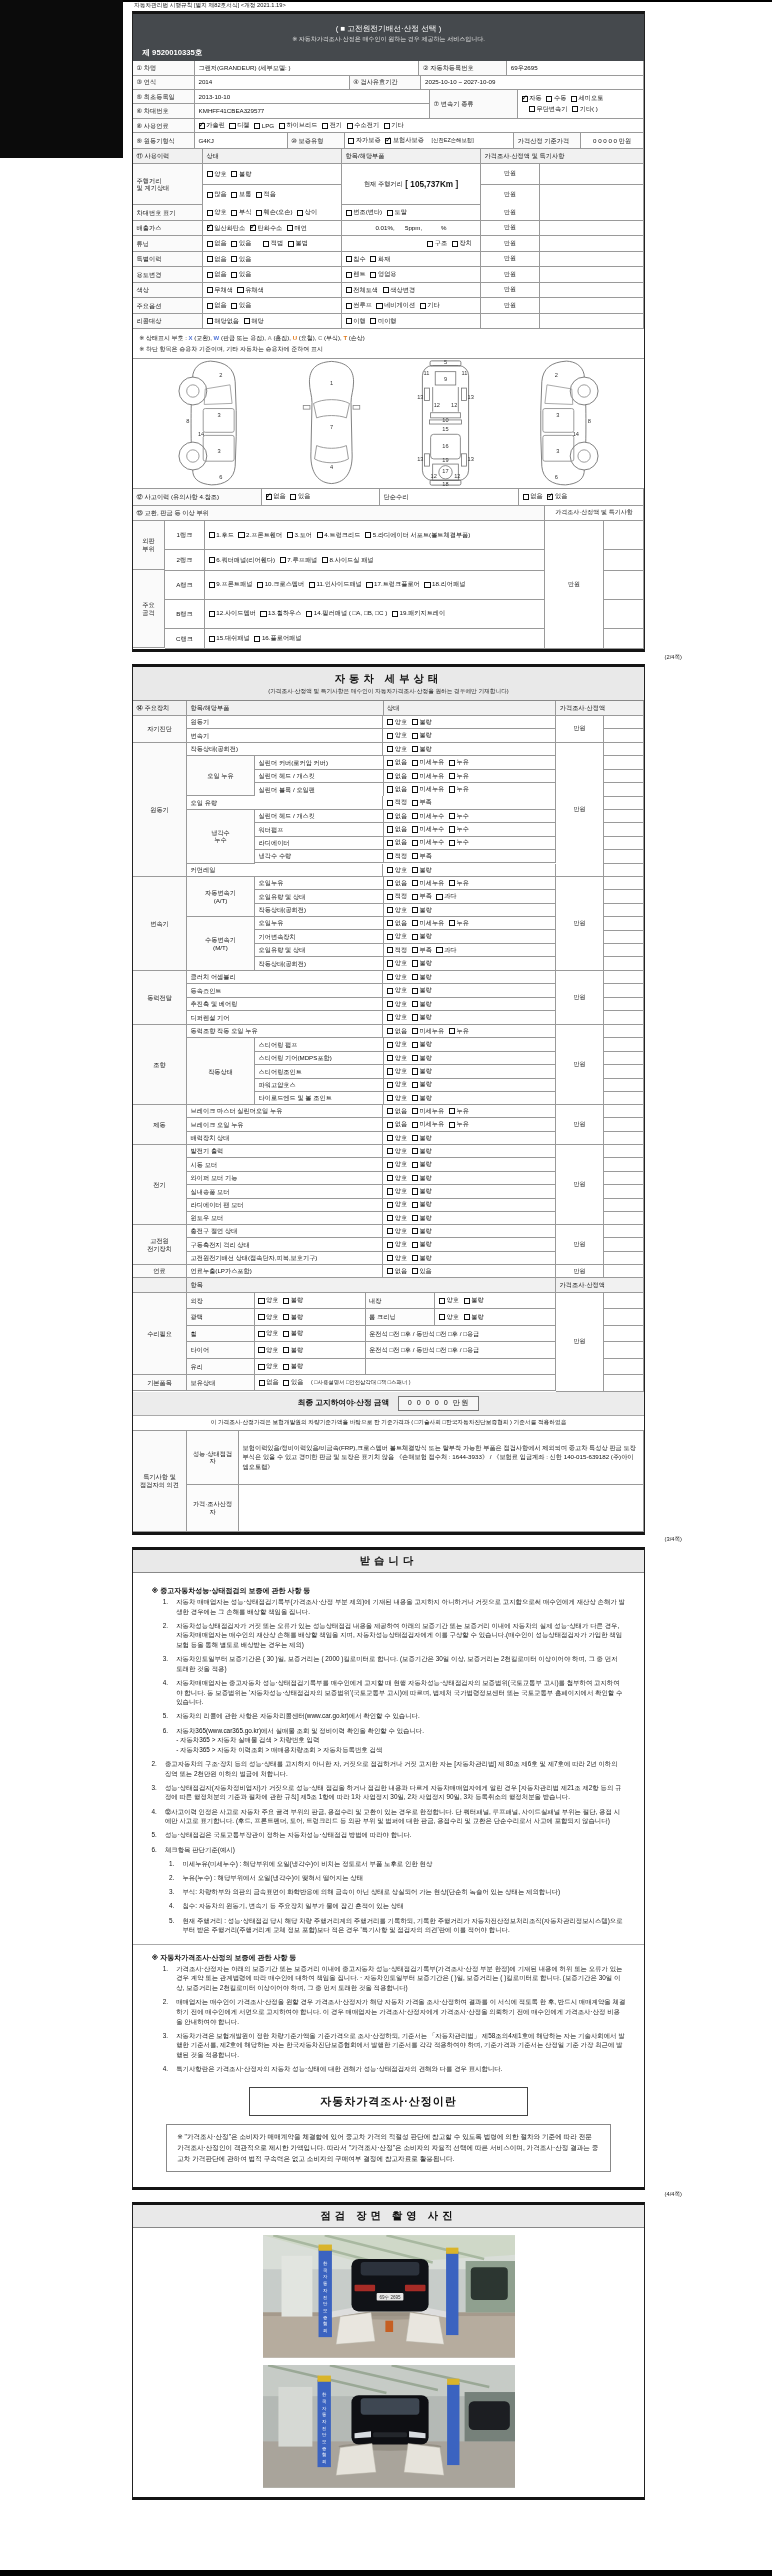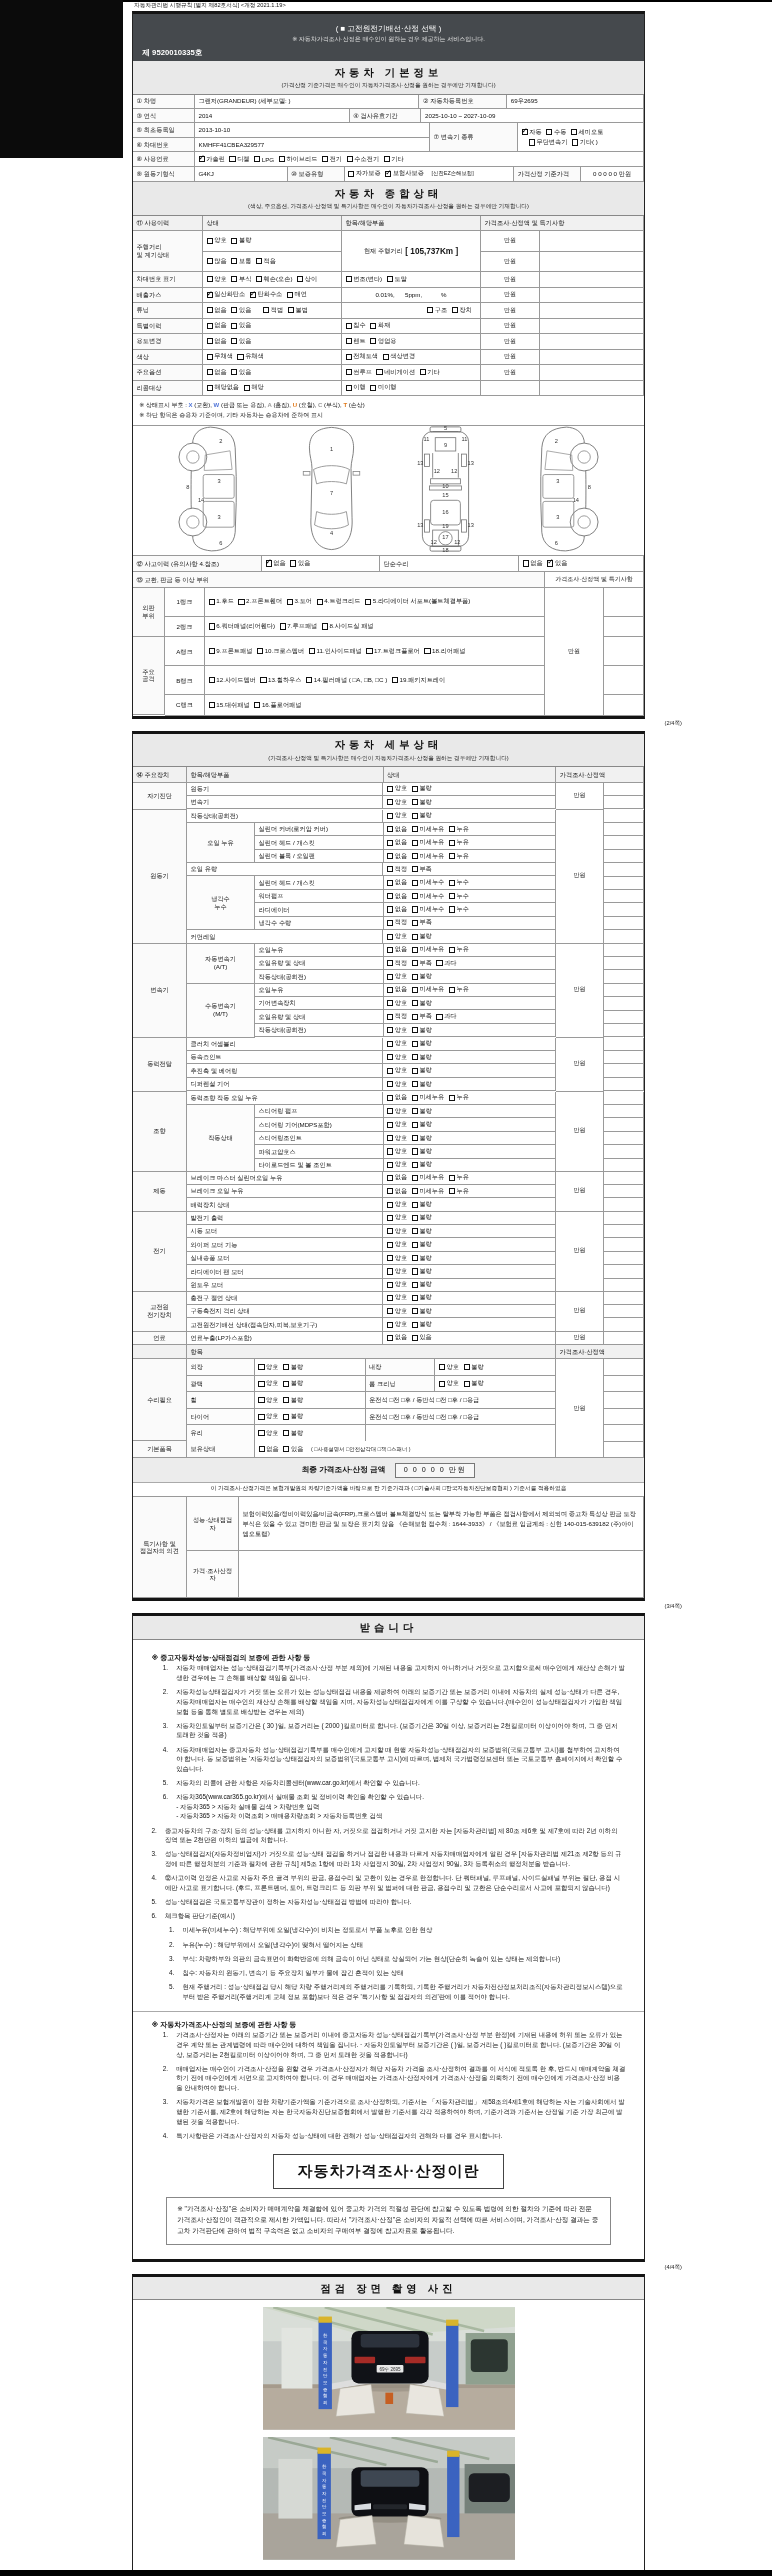--- a/index.html
+++ b/index.html
@@ -50,45 +50,41 @@
 .fps .fv{border:0.5px solid #777;background:#f7f7f7;padding:1.5px 8.2px;font-size:7.2px;letter-spacing:1.5px}
 .fpn{text-align:center;font-size:5.7px;padding:2.6px 0 3.1px;border-bottom:0.5px solid #999;background:#fff}
 .noticebody{padding:13.4px 18.5px 10.3px;font-size:6.4px;line-height:1.5;background:#fff}
 .nt{font-weight:700;font-size:7px;margin:2.1px 0 6.2px}
 .ni{display:flex;margin-bottom:4.6px}
 .nn{width:13.4px;flex:0 0 auto}
 .nx{flex:1;white-space:pre-line}
 .sub1{margin-left:11.3px}
 .subs{margin-left:17.5px;margin-top:4.1px}
 .sec2{border-top:0.5px solid #aaa;margin:9.3px -18.5px 0;padding:8.2px 18.5px 0}
-.pbt{width:231px;margin:13.4px auto 8.2px;border:1px solid #444;text-align:center;font-size:15px;font-weight:700;
+.pbt{width:279px;margin:13.4px auto 8.2px;border:1px solid #444;text-align:center;font-size:11px;font-weight:700;
  padding:5.2px 0;letter-spacing:1px;background:#fff}
 .pbb{border:0.5px solid #888;margin:0 14.4px 4.1px;padding:6.7px 10.3px;font-size:6.6px;line-height:1.65}
 .photos{display:flex;flex-direction:column;align-items:center;gap:5.2px;padding:6.7px 0 7.2px;background:#fff}
 svg text{font-family:"Liberation Sans","DejaVu Sans",sans-serif}
 </style>
 </head>
 <body>
 
 <div class="topbar"></div>
 <div class="tlblack"></div>
 <div class="reg">자동차관리법 시행규칙 [별지 제82호서식] &lt;개정 2021.1.19&gt;</div>
 
 <div class="doc">
 
   <div class="page">
     <div class="band-dark">
       <div class="t2">( ■ 고전원전기배선·산정 선택 )</div>
       <div class="t3">※ 자동차가격조사·산정은 매수인이 원하는 경우 제공하는 서비스입니다.</div>
       <div class="docno">제 9520010335호</div>
     </div>
-    <div class="band">
-      <div class="bt">자동차 기본정보</div>
-      <div class="bn">(가격산정 기준가격은 매수인이 자동차가격조사·산정을 원하는 경우에만 기재합니다)</div>
-    </div>
     <div id="basic-table">
         <div class="r" style="height: 14.4px; min-height: 14.4px;">
           <div class="c lab" style="width: 62px; height: 14.4px; min-height: 14.4px;">
             <span class="t">① 차명</span>
           </div>
           <div class="c " style="width: 225px; height: 14.4px; min-height: 14.4px;">
             <span class="t">그랜저(GRANDEUR) (세부모델: )</span>
           </div>
           <div class="c lab" style="width: 88px; height: 14.4px; min-height: 14.4px;">
             <span class="t">② 자동차등록번호</span>
@@ -221,24 +217,20 @@
             </span>
           </div>
           <div class="c lab" style="width: 67px; height: 15.5px; min-height: 15.5px;">
             <span class="t">가격산정 기준가격</span>
           </div>
           <div class="c ctr" style="width: 63px; height: 15.5px; min-height: 15.5px;">
             <span class="t">0 0 0 0 0 만원</span>
           </div>
         </div>
       </div>
-    <div class="band">
-      <div class="bt">자동차 종합상태</div>
-      <div class="bn">(색상, 주요옵션, 가격조사·산정액 및 특기사항은 매수인이 자동차가격조사·산정을 원하는 경우에만 기재합니다)</div>
-    </div>
     <div id="comp-table">
         <div class="r" style="height: 15.5px; min-height: 15.5px;">
           <div class="c hd" style="width: 70px; height: 15.5px; min-height: 15.5px;">
             <span class="t">⑪ 사용이력</span>
           </div>
           <div class="c hd" style="width: 139px; height: 15.5px; min-height: 15.5px;">
             <span class="t">상태</span>
           </div>
           <div class="c hd" style="width: 139px; height: 15.5px; min-height: 15.5px;">
             <span class="t">항목/해당부품</span>
@@ -2001,21 +1993,21 @@
             <div class="c " style="width: 40px; height: 16.5px; min-height: 16.5px;"></div>
             <div class="c " style="width: 40px; height: 16.5px; min-height: 16.5px;"></div>
             <div class="c " style="width: 40px; height: 16.5px; min-height: 16.5px;"></div>
             <div class="c " style="width: 40px; height: 16.5px; min-height: 16.5px;"></div>
             <div class="c " style="width: 40px; height: 16.5px; min-height: 16.5px;"></div>
             <div class="c " style="width: 40px; height: 16.5px; min-height: 16.5px;"></div>
           </div>
         </div>
       </div>
     <div class="fps">
-      <span class="fl">최종 가격조사·산정 금액</span>
+      <span class="fl">최종 고지하여야·산정 금액</span>
       <span class="fv">0 0 0 0 0 만원</span>
     </div>
     <div class="fpn">이 가격조사·산정가격은 보험개발원의 차량기준가액을 바탕으로 한 기준가격과 ( □기술사회 □한국자동차진단보증협회 ) 기준서를 적용하였음</div>
     <div id="remarks-table">
         <div class="r" style="height: 101px; min-height: 101px;">
           <div class="c lab ctr pre" style="width: 54px; height: 101px; min-height: 101px;">
             <span class="t">특기사항 및
 점검자의 의견</span>
           </div>
           <div class="stack" style="width: 457px;">

